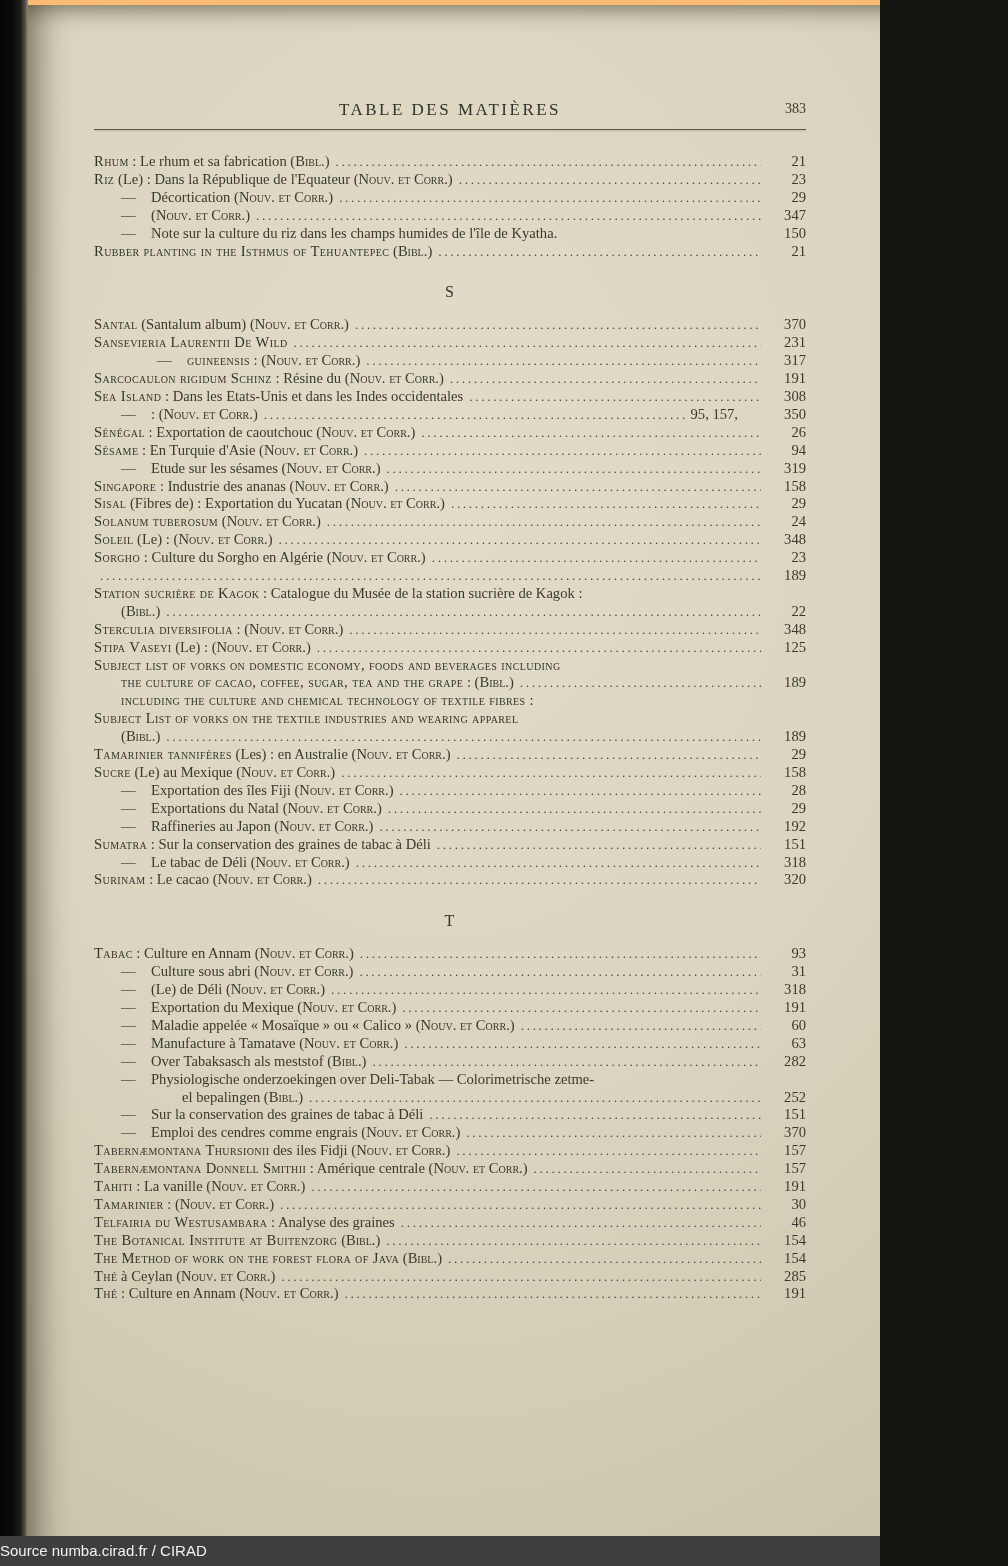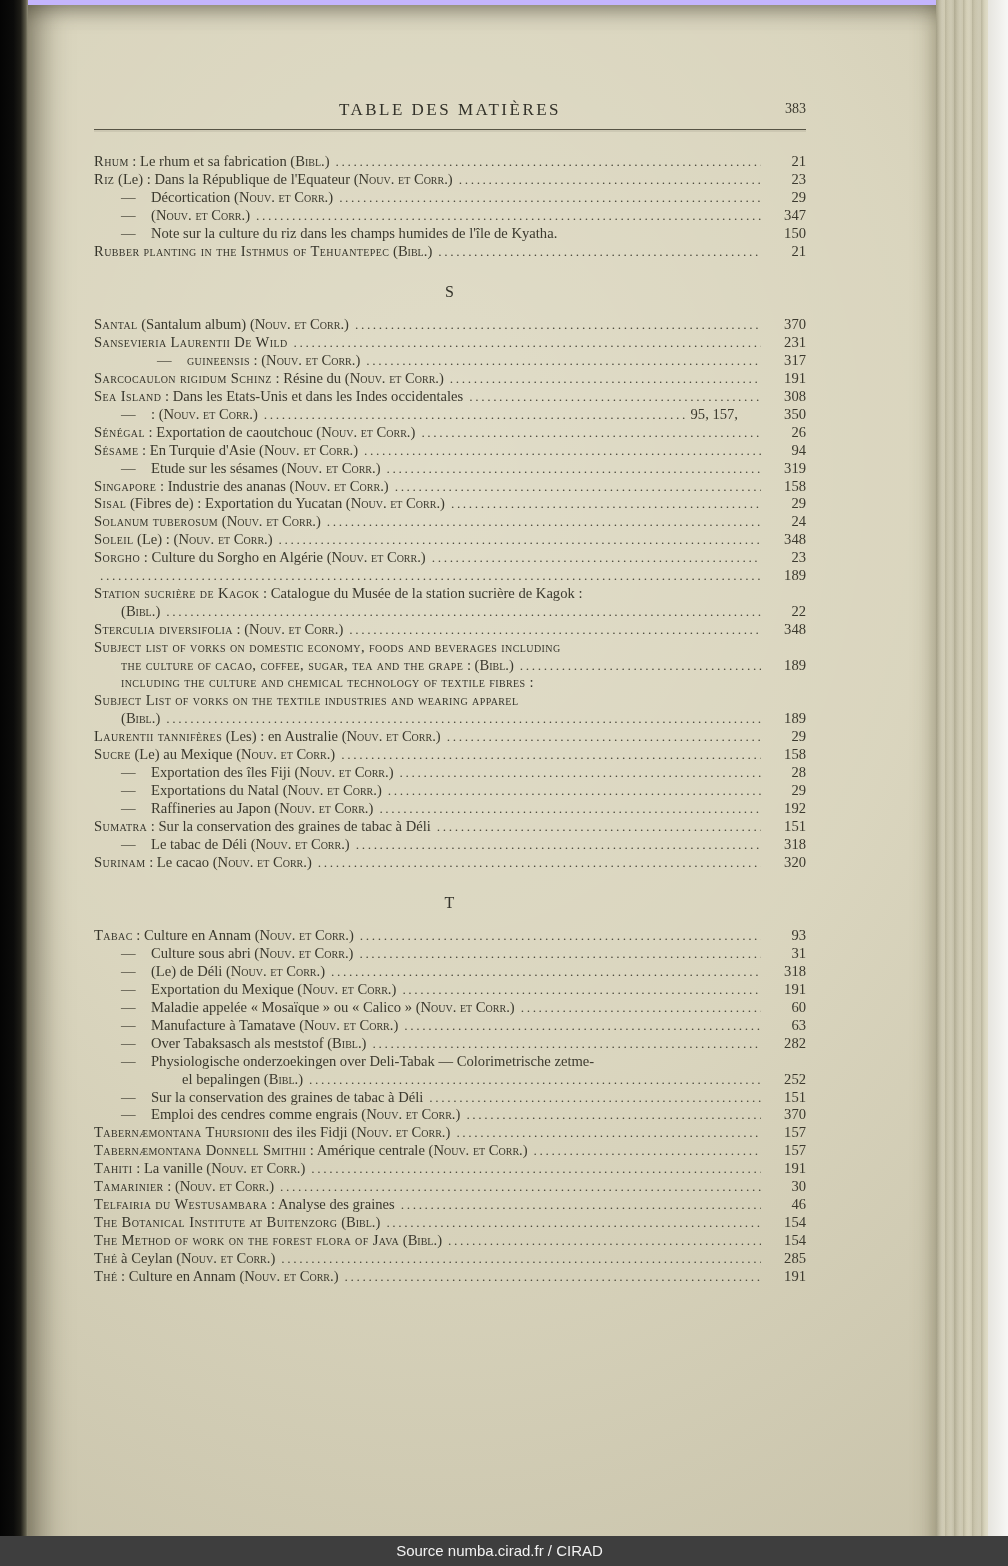--- a/index.html
+++ b/index.html
@@ -1,18 +1,18 @@
 <!DOCTYPE html>
 <html><head>
 <meta charset="utf-8">
 <style>
   html,body { margin:0; padding:0; background:#15140f; }
   .scan {
-    position:relative; width:1008px; height:1566px; overflow:hidden;
-    background:#c4b5fd;
+    position:relative; width:880px; height:1566px; overflow:hidden;
+    background:#fdba74;
     font-family:"Liberation Serif","DejaVu Serif",serif;
   }
   
   .binding {
     position:absolute; left:0; top:0; width:28px; height:1566px;
     background:linear-gradient(to right,#040404 0%,#0b0b0a 48%,#1f1e18 74%,#5e5b4a 92%,#94907a 100%);
   }
   
   .paper {
     position:absolute; left:28px; top:5px; width:908px; height:1561px;
@@ -74,21 +74,21 @@
     letter-spacing:2.6px; color:#4c4a3c; font-size:13.5px;
   }
   .leader.nodots::after { content:""; }
   .pgx { flex:0 0 auto; margin-right:26px; }
   .pg  { flex:0 0 42px; text-align:right; }
   
   .source-bar {
     position:absolute; left:0; bottom:0; width:100%; height:30px;
     background:#3e3e3e; color:#f2f2f2;
     font-family:"Liberation Sans","DejaVu Sans",sans-serif;
-    font-size:15px; line-height:30px; text-align:center;
+    font-size:15px; line-height:30px; text-align:left;
     padding-right:9px; box-sizing:border-box;
   }
 </style>
 </head>
 <body>
 
 <div class="scan">
   <div class="paper"></div>
   <div class="binding"></div>
   <div class="page-stack"></div>
@@ -222,20 +222,25 @@
           <span class="txt">(<span class="scx">Bibl.</span>)</span>
           <span class="leader"></span>
           <span class="pg">22</span>
         </div>
         <div class="row main">
           <span class="txt"><span class="schead">Sterculia diversifolia</span> : (<span class="scx">Nouv. et Corr.</span>)</span>
           <span class="leader"></span>
           <span class="pg">348</span>
         </div>
         <div class="row main">
+          <span class="txt"><span class="schead">Stipa Vaseyi</span> (Le) : (<span class="scx">Nouv. et Corr.</span>)</span>
+          <span class="leader"></span>
+          <span class="pg">125</span>
+        </div>
+        <div class="row main">
           <span class="txt"><span class="schead">Subject list of vorks on domestic economy, foods and beverages including</span></span>
           <span class="leader nodots"></span>
           <span class="pg"></span>
         </div>
         <div class="row cont">
           <span class="txt"><span class="schead">the culture of cacao, coffee, sugar, tea and the grape</span> : (<span class="scx">Bibl.</span>)</span>
           <span class="leader"></span>
           <span class="pg">189</span>
         </div>
         <div class="row cont">
@@ -247,21 +252,21 @@
           <span class="txt"><span class="schead">Subject List of vorks on the textile industries and wearing apparel</span></span>
           <span class="leader nodots"></span>
           <span class="pg"></span>
         </div>
         <div class="row cont">
           <span class="txt">(<span class="scx">Bibl.</span>)</span>
           <span class="leader"></span>
           <span class="pg">189</span>
         </div>
         <div class="row main">
-          <span class="txt"><span class="schead">Laurentii tannifères</span> (Les) : en Australie (<span class="scx">Nouv. et Corr.</span>)</span>
+          <span class="txt"><span class="schead">Tamarinier tannifères</span> (Les) : en Australie (<span class="scx">Nouv. et Corr.</span>)</span>
           <span class="leader"></span>
           <span class="pg">29</span>
         </div>
         <div class="row main">
           <span class="txt"><span class="schead">Sucre</span> (Le) au Mexique (<span class="scx">Nouv. et Corr.</span>)</span>
           <span class="leader"></span>
           <span class="pg">158</span>
         </div>
         <div class="row dash">
           <span class="marker">—</span>

